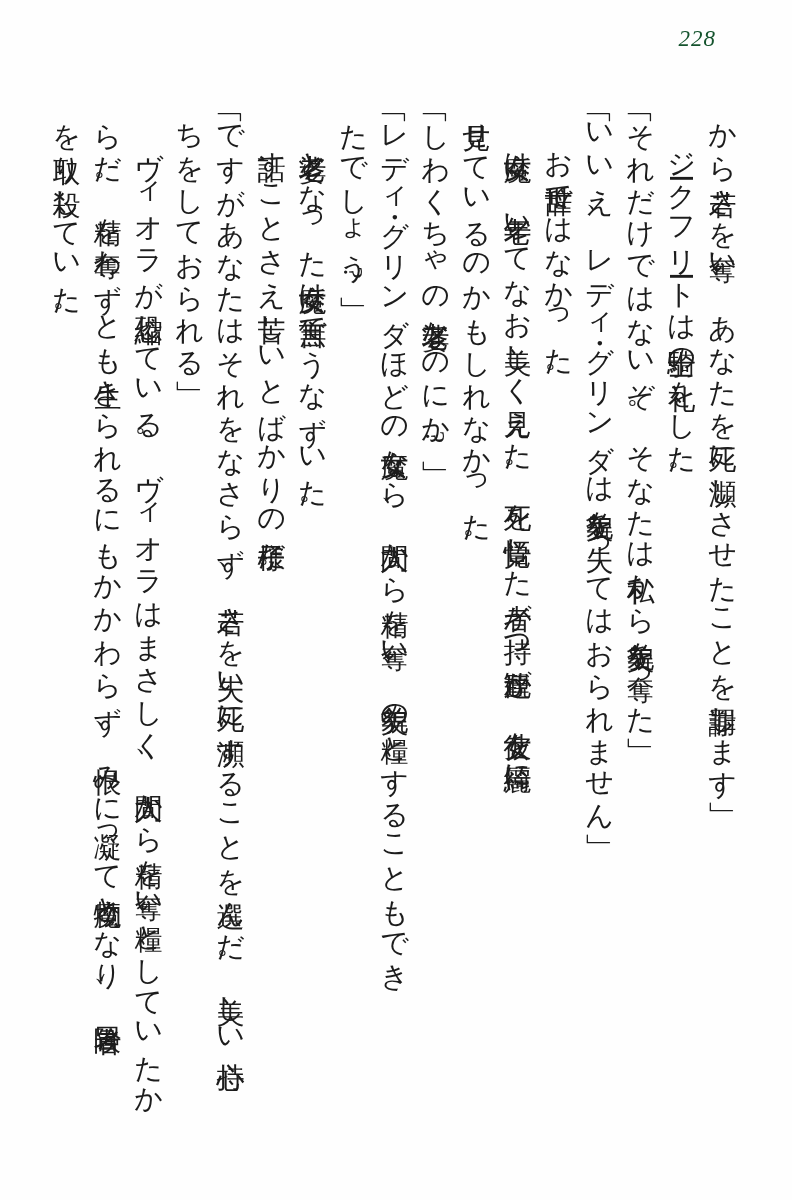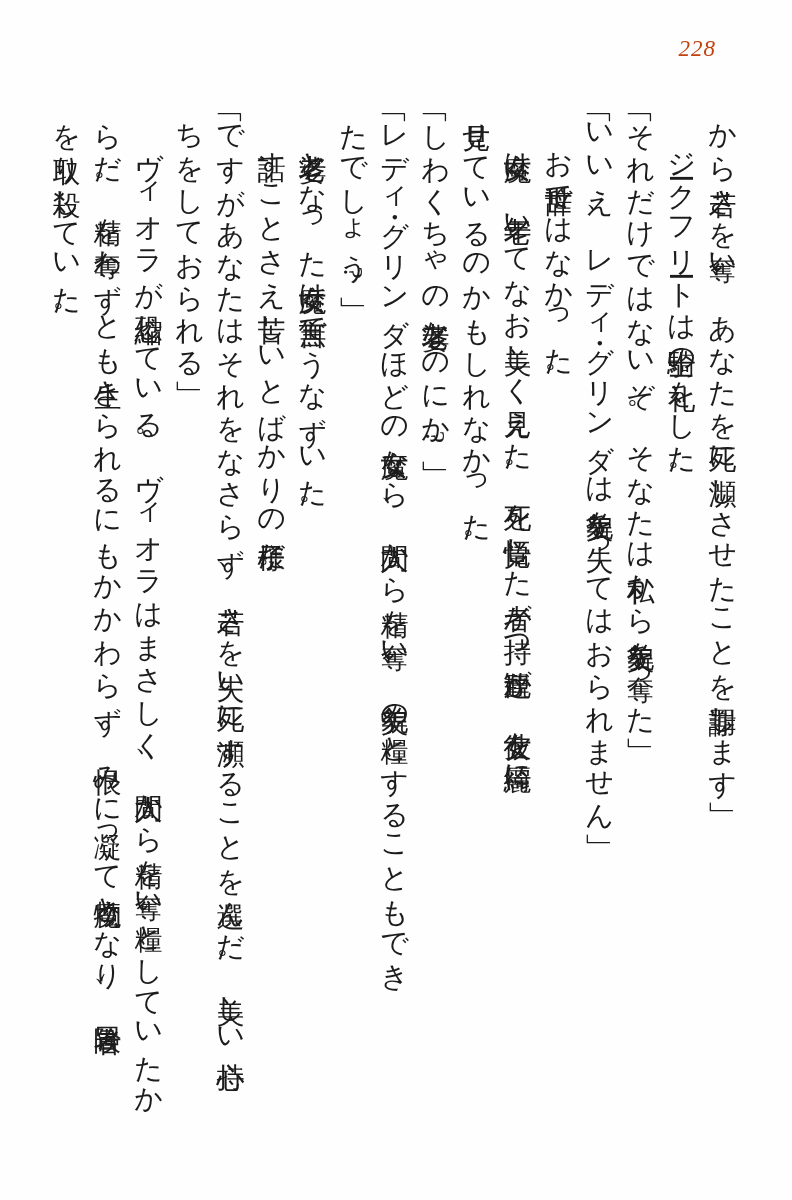--- a/index.html
+++ b/index.html
@@ -10,25 +10,25 @@
   .page {
     position: relative;
     width: 792px;
     height: 1200px;
     background: #fefefe;
     overflow: hidden;
     font-family: "Liberation Serif", "DejaVu Serif", serif;
   }
   .page-number {
     position: absolute;
-    top: 36px;
+    top: 26px;
     right: 76px;
     font-size: 23px;
     font-style: italic;
-    color: #c2410c;
+    color: #14532d;
     letter-spacing: 1px;
   }
   .text-block {
     position: absolute;
     top: 104px;
     right: 49px;
     height: 1086px;
     writing-mode: vertical-rl;
     text-orientation: mixed;
     font-size: 28px;

